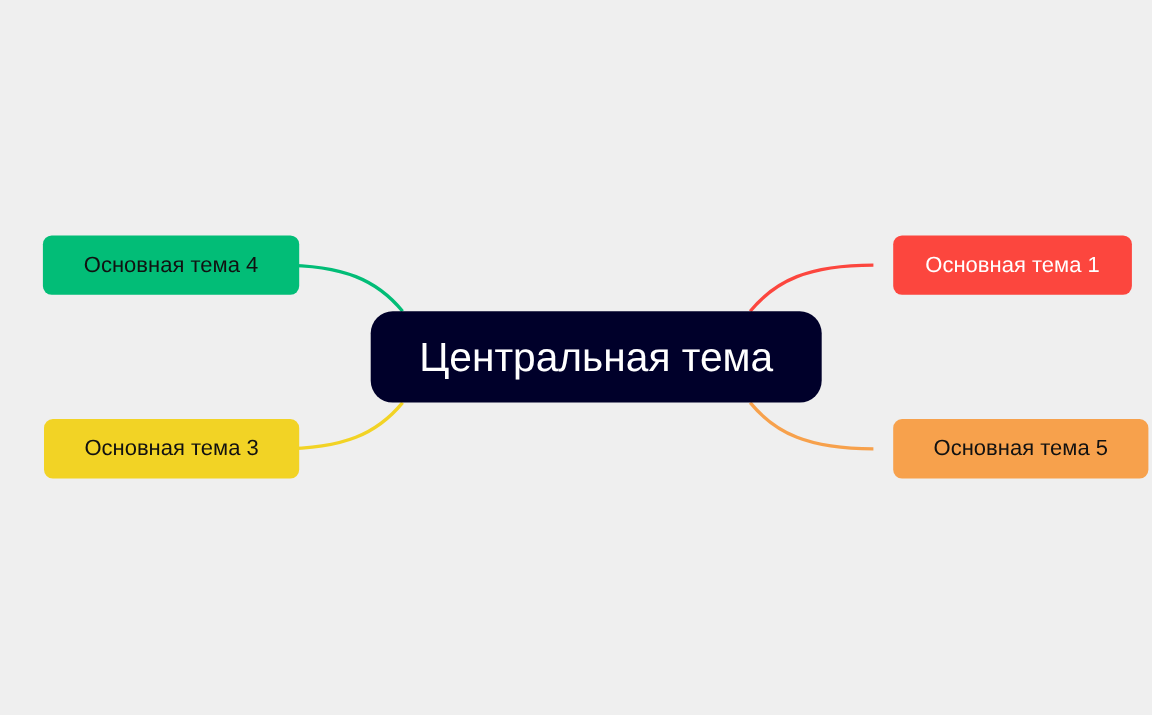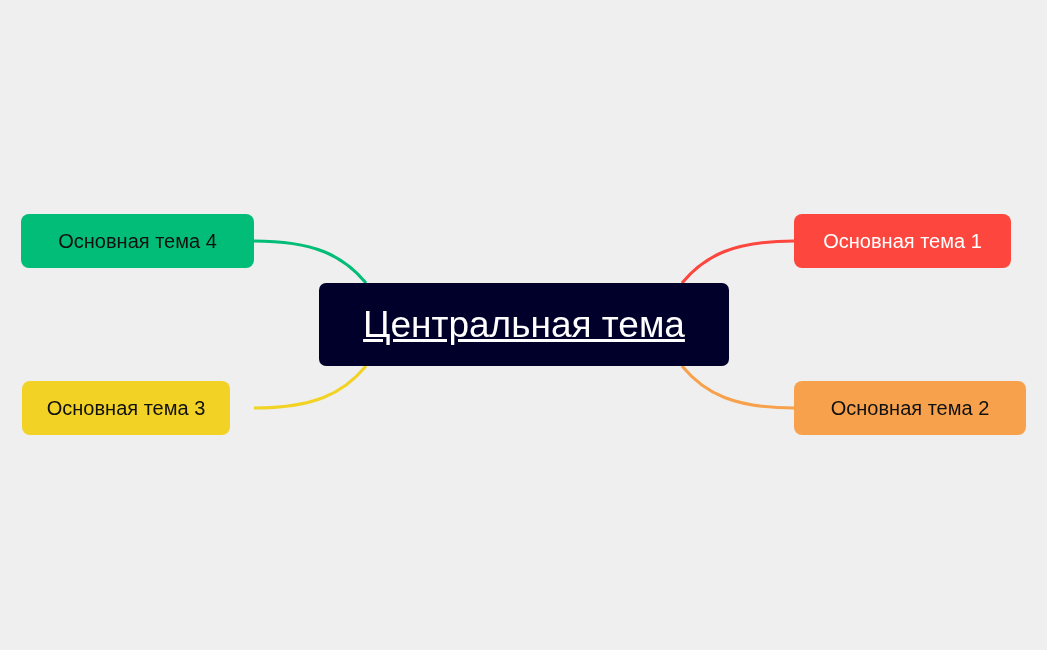--- a/index.html
+++ b/index.html
@@ -1,23 +1,23 @@
 <!DOCTYPE html>
 <html><head>
 <meta charset="utf-8">
 <style>
   html, body { margin:0; padding:0; }
   body { width:1047px; height:650px; background:#efefef; position:relative; overflow:hidden; font-family:"Liberation Sans", sans-serif; }
   svg.links { position:absolute; left:0; top:0; width:1047px; height:650px; }
-  .node { position:absolute; box-sizing:border-box; display:flex; align-items:center; justify-content:center; border-radius:8px; white-space:nowrap; }
-  .center { left:319px; top:283px; width:410px; height:83px; background:#00002a; color:#ffffff; font-size:37px; border-radius:7px;text-decoration:underline; }
+  .node { position:absolute; box-sizing:border-box; display:flex; align-items:center; justify-content:center; border-radius:8px; white-space:nowrap;margin-left:18px; }
+  .center { left:319px; top:283px; width:410px; height:83px; background:#00002a; color:#ffffff; font-size:37px; border-radius:20px; }
   .topic { height:54px; font-size:20px; color:#111; }
   .t1 { left:794px; top:214px; width:217px; background:#fc463e; color:#ffffff; }
   .t2 { left:794px; top:381px; width:232px; background:#f7a14c; }
-  .t3 { left:22px; top:381px; width:208px; background:#f2d325; }
+  .t3 { left:22px; top:381px; width:232px; background:#f2d325; }
   .t4 { left:21px; top:214px; width:233px; background:#02bd77; }
 </style>
 </head>
 <body>
 
 <svg class="links" xmlns="http://www.w3.org/2000/svg">
   <path d="M682,283 C705,255 735,241 794,241" fill="none" stroke="#fc463e" stroke-width="3"></path>
   <path d="M682,366 C705,394 735,408 794,408" fill="none" stroke="#f7a14c" stroke-width="3"></path>
   <path d="M366,366 C343,394 313,408 254,408" fill="none" stroke="#f2d325" stroke-width="3"></path>
   <path d="M366,283 C343,255 313,241 254,241" fill="none" stroke="#02bd77" stroke-width="3"></path>
@@ -25,21 +25,21 @@
 
 <div class="node center">
   <span>Центральная тема</span>
 </div>
 
 <div class="node topic t1">
   <span>Основная тема 1</span>
 </div>
 
 <div class="node topic t2">
-  <span>Основная тема 2</span>
+  <span>Основная тема 5</span>
 </div>
 
 <div class="node topic t3">
   <span>Основная тема 3</span>
 </div>
 
 <div class="node topic t4">
   <span>Основная тема 4</span>
 </div>
 

